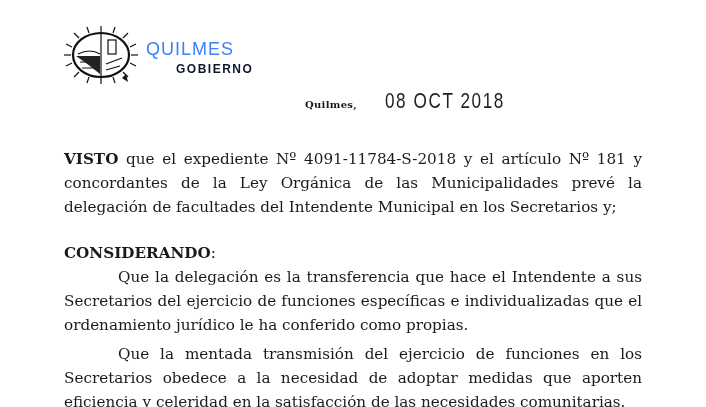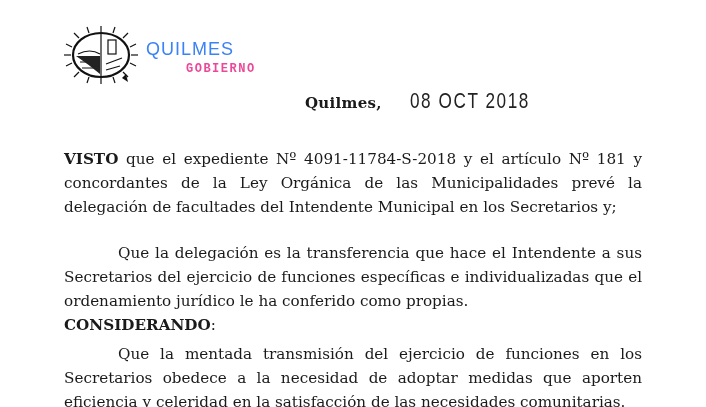--- a/index.html
+++ b/index.html
@@ -11,26 +11,26 @@
     }
     .header { position: absolute; left: 60px; top: 24px; display: flex; align-items: center; }
     .seal { width: 82px; height: 62px; position: relative; }
     .seal svg { display: block; }
     .brand { margin-left: 4px; margin-top: 2px; }
     .brand-name {
       font-family: "Liberation Sans", "DejaVu Sans", sans-serif;
       font-size: 18px; letter-spacing: 1px; color: #3b82f6; line-height: 26px; font-weight: normal;
     }
     .brand-sub {
-      font-family: Liberation Mono, monospace;
-      font-size: 12px; font-weight: bold; letter-spacing: 1.5px; color: #ec4899;
-      margin-left: 40px; line-height: 14px;
+      font-family: Liberation Sans, sans-serif;
+      font-size: 12px; font-weight: bold; letter-spacing: 1.5px; color: #0f172a;
+      margin-left: 30px; line-height: 14px;
     }
     .dateline { position: absolute; left: 305px; top: 88px; display: flex; align-items: baseline; }
-    .place { font-size: 15px; font-weight: bold; letter-spacing: 0.3px; }
+    .place { font-size: 10px; font-weight: bold; letter-spacing: 0.3px; }
     .stamp {
       font-family: "Liberation Sans", "DejaVu Sans", sans-serif;
       font-size: 22px; letter-spacing: 2px; margin-left: 28px;
       transform: scaleX(0.78); transform-origin: left center; color: #222;
     }
     .body-text {
       position: absolute; left: 64px; top: 147px; width: 578px;
       font-size: 15.2px; line-height: 24px; text-align: justify;
     }
     .p { margin: 0; }
@@ -84,17 +84,17 @@
 </div>
 
 <div class="dateline">
   <span class="place">Quilmes,</span>
   <span class="stamp">08 OCT 2018</span>
 </div>
 
 <div class="body-text">
   <p class="p visto-p"><span class="visto-label">VISTO</span><span> que el expediente Nº 4091-11784-S-2018 y el artículo Nº 181 y concordantes de la Ley Orgánica de las Municipalidades prevé la delegación de facultades del Intendente Municipal en los Secretarios y;</span></p>
 
+  <p class="p cons-head"><span class="cons-label">CONSIDERANDO</span><span>:</span></p>
+
   <p class="p indent">Que la delegación es la transferencia que hace el Intendente a sus Secretarios del ejercicio de funciones específicas e individualizadas que el ordenamiento jurídico le ha conferido como propias.</p>
-
-  <p class="p cons-head"><span class="cons-label">CONSIDERANDO</span><span>:</span></p>
   <p class="p indent gap">Que la mentada transmisión del ejercicio de funciones en los Secretarios obedece a la necesidad de adoptar medidas que aporten eficiencia y celeridad en la satisfacción de las necesidades comunitarias.</p>
 </div>
 
 </body></html>

